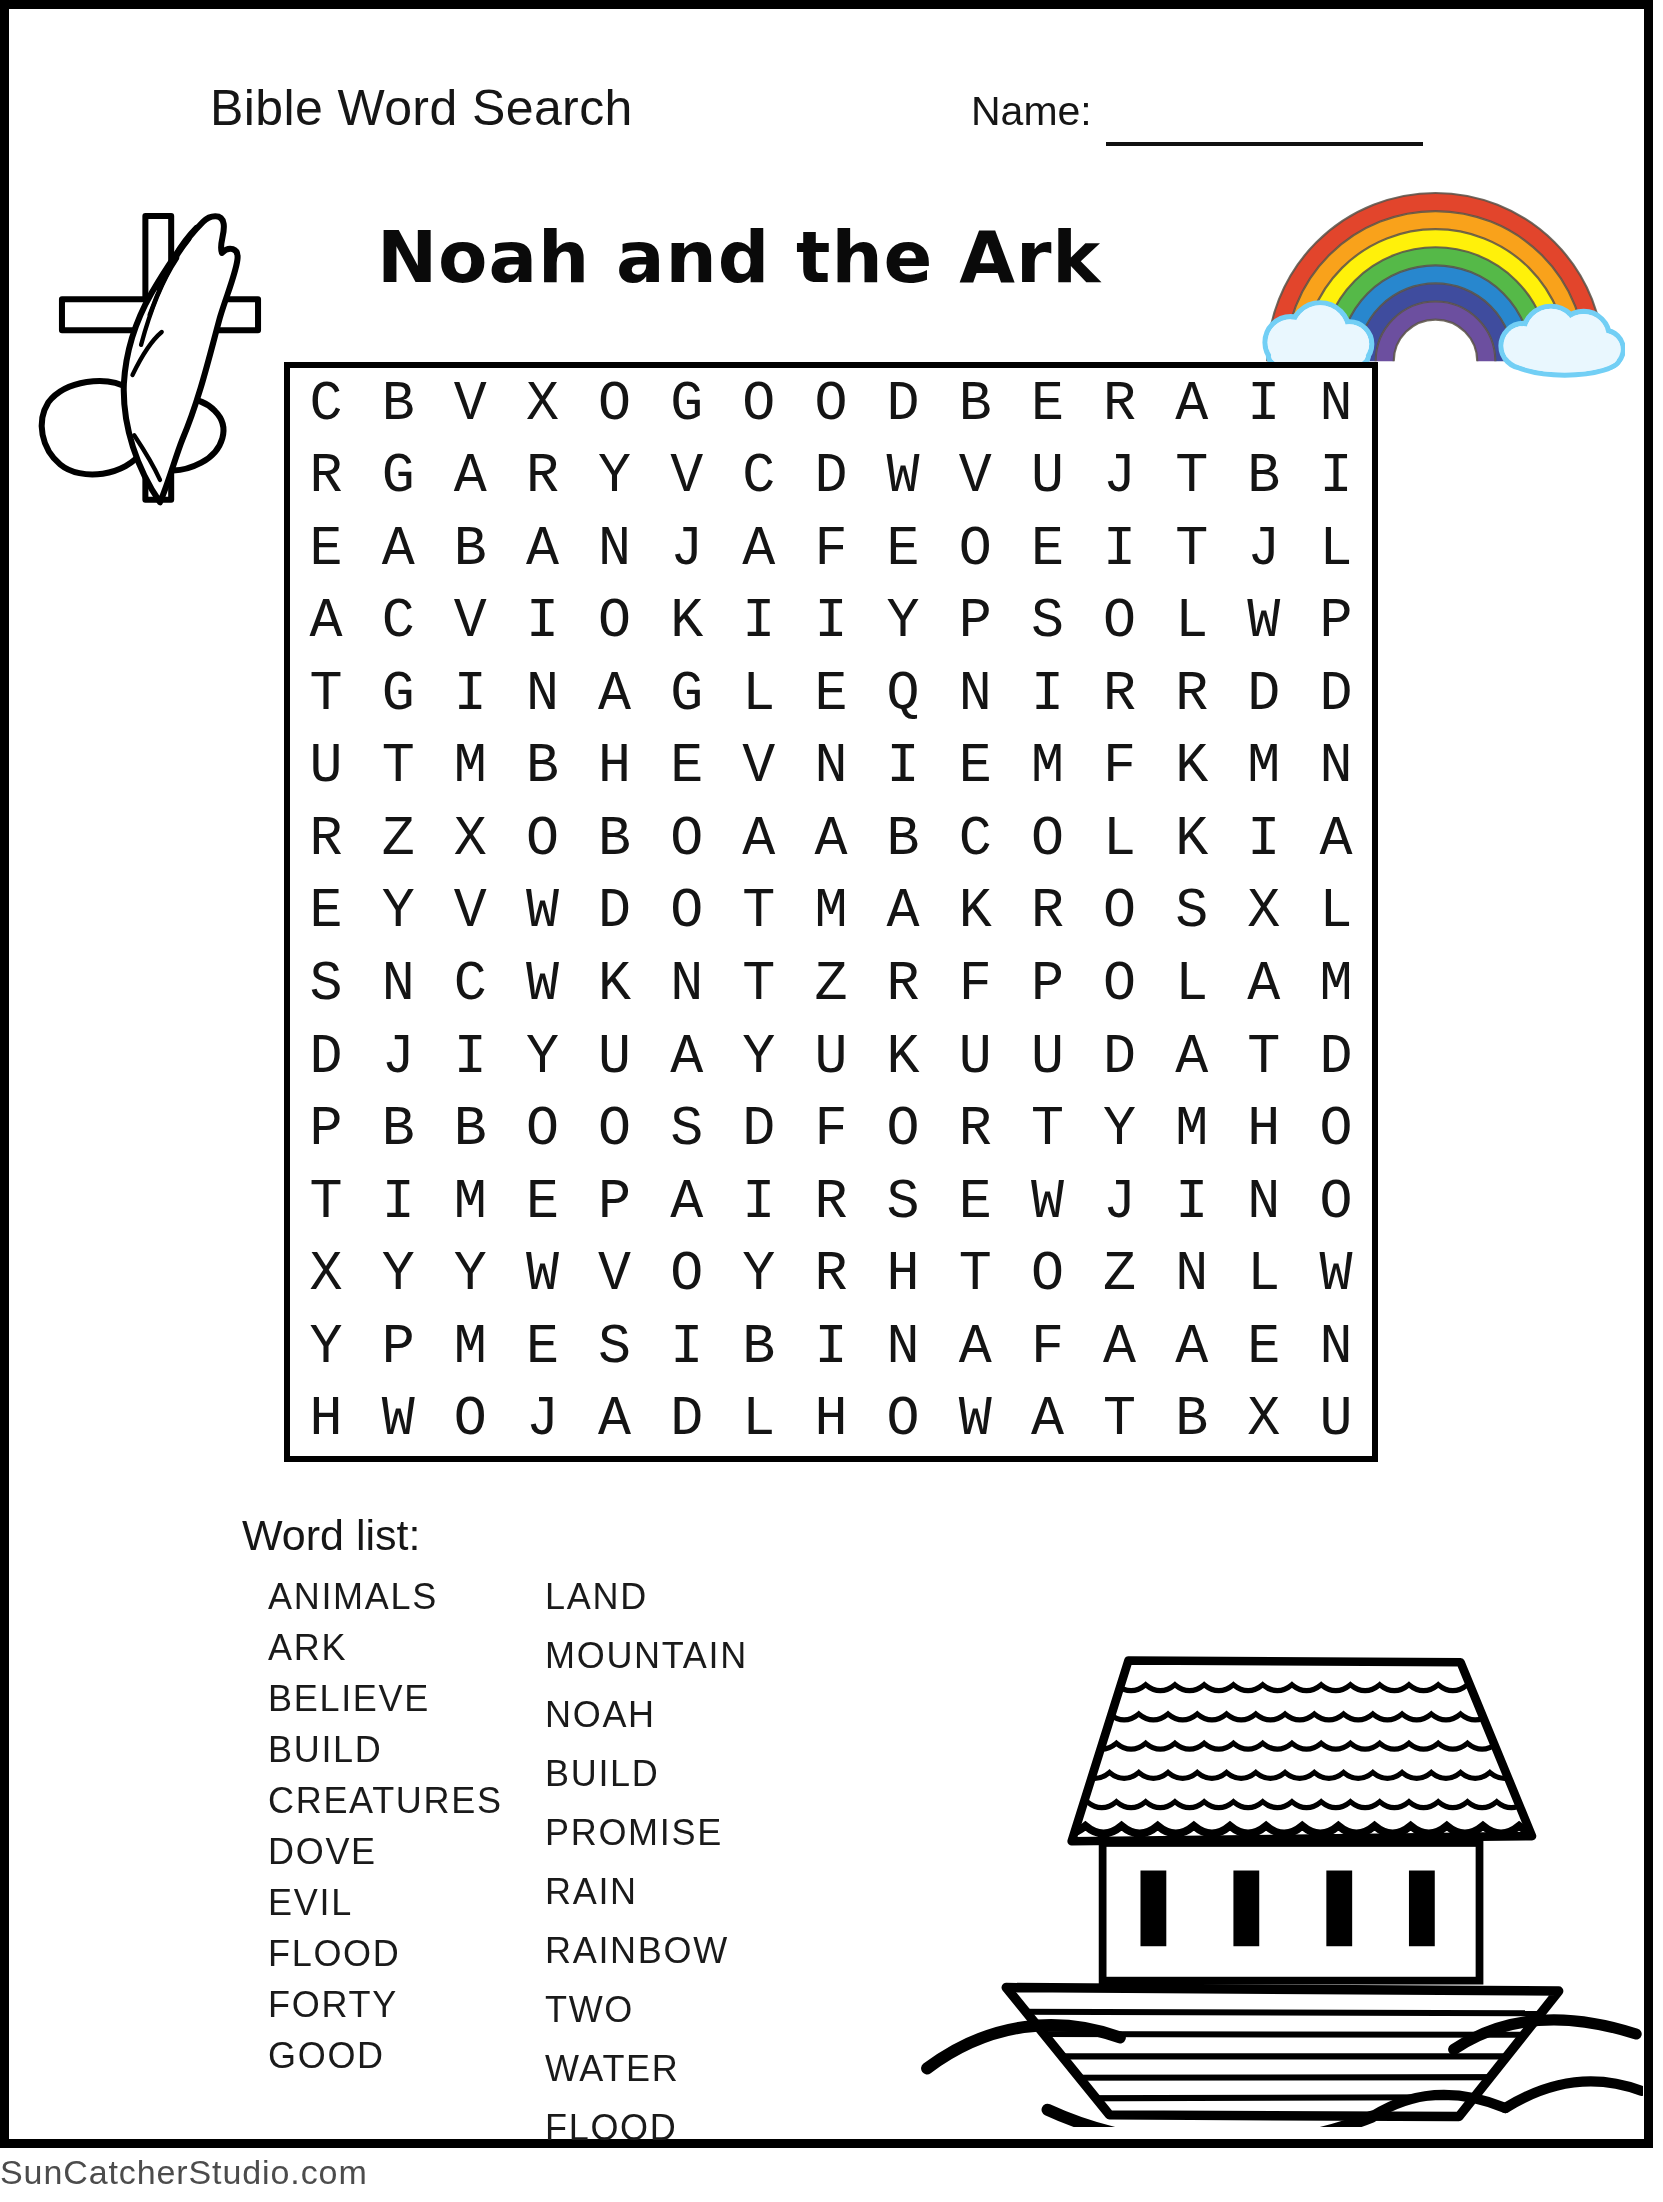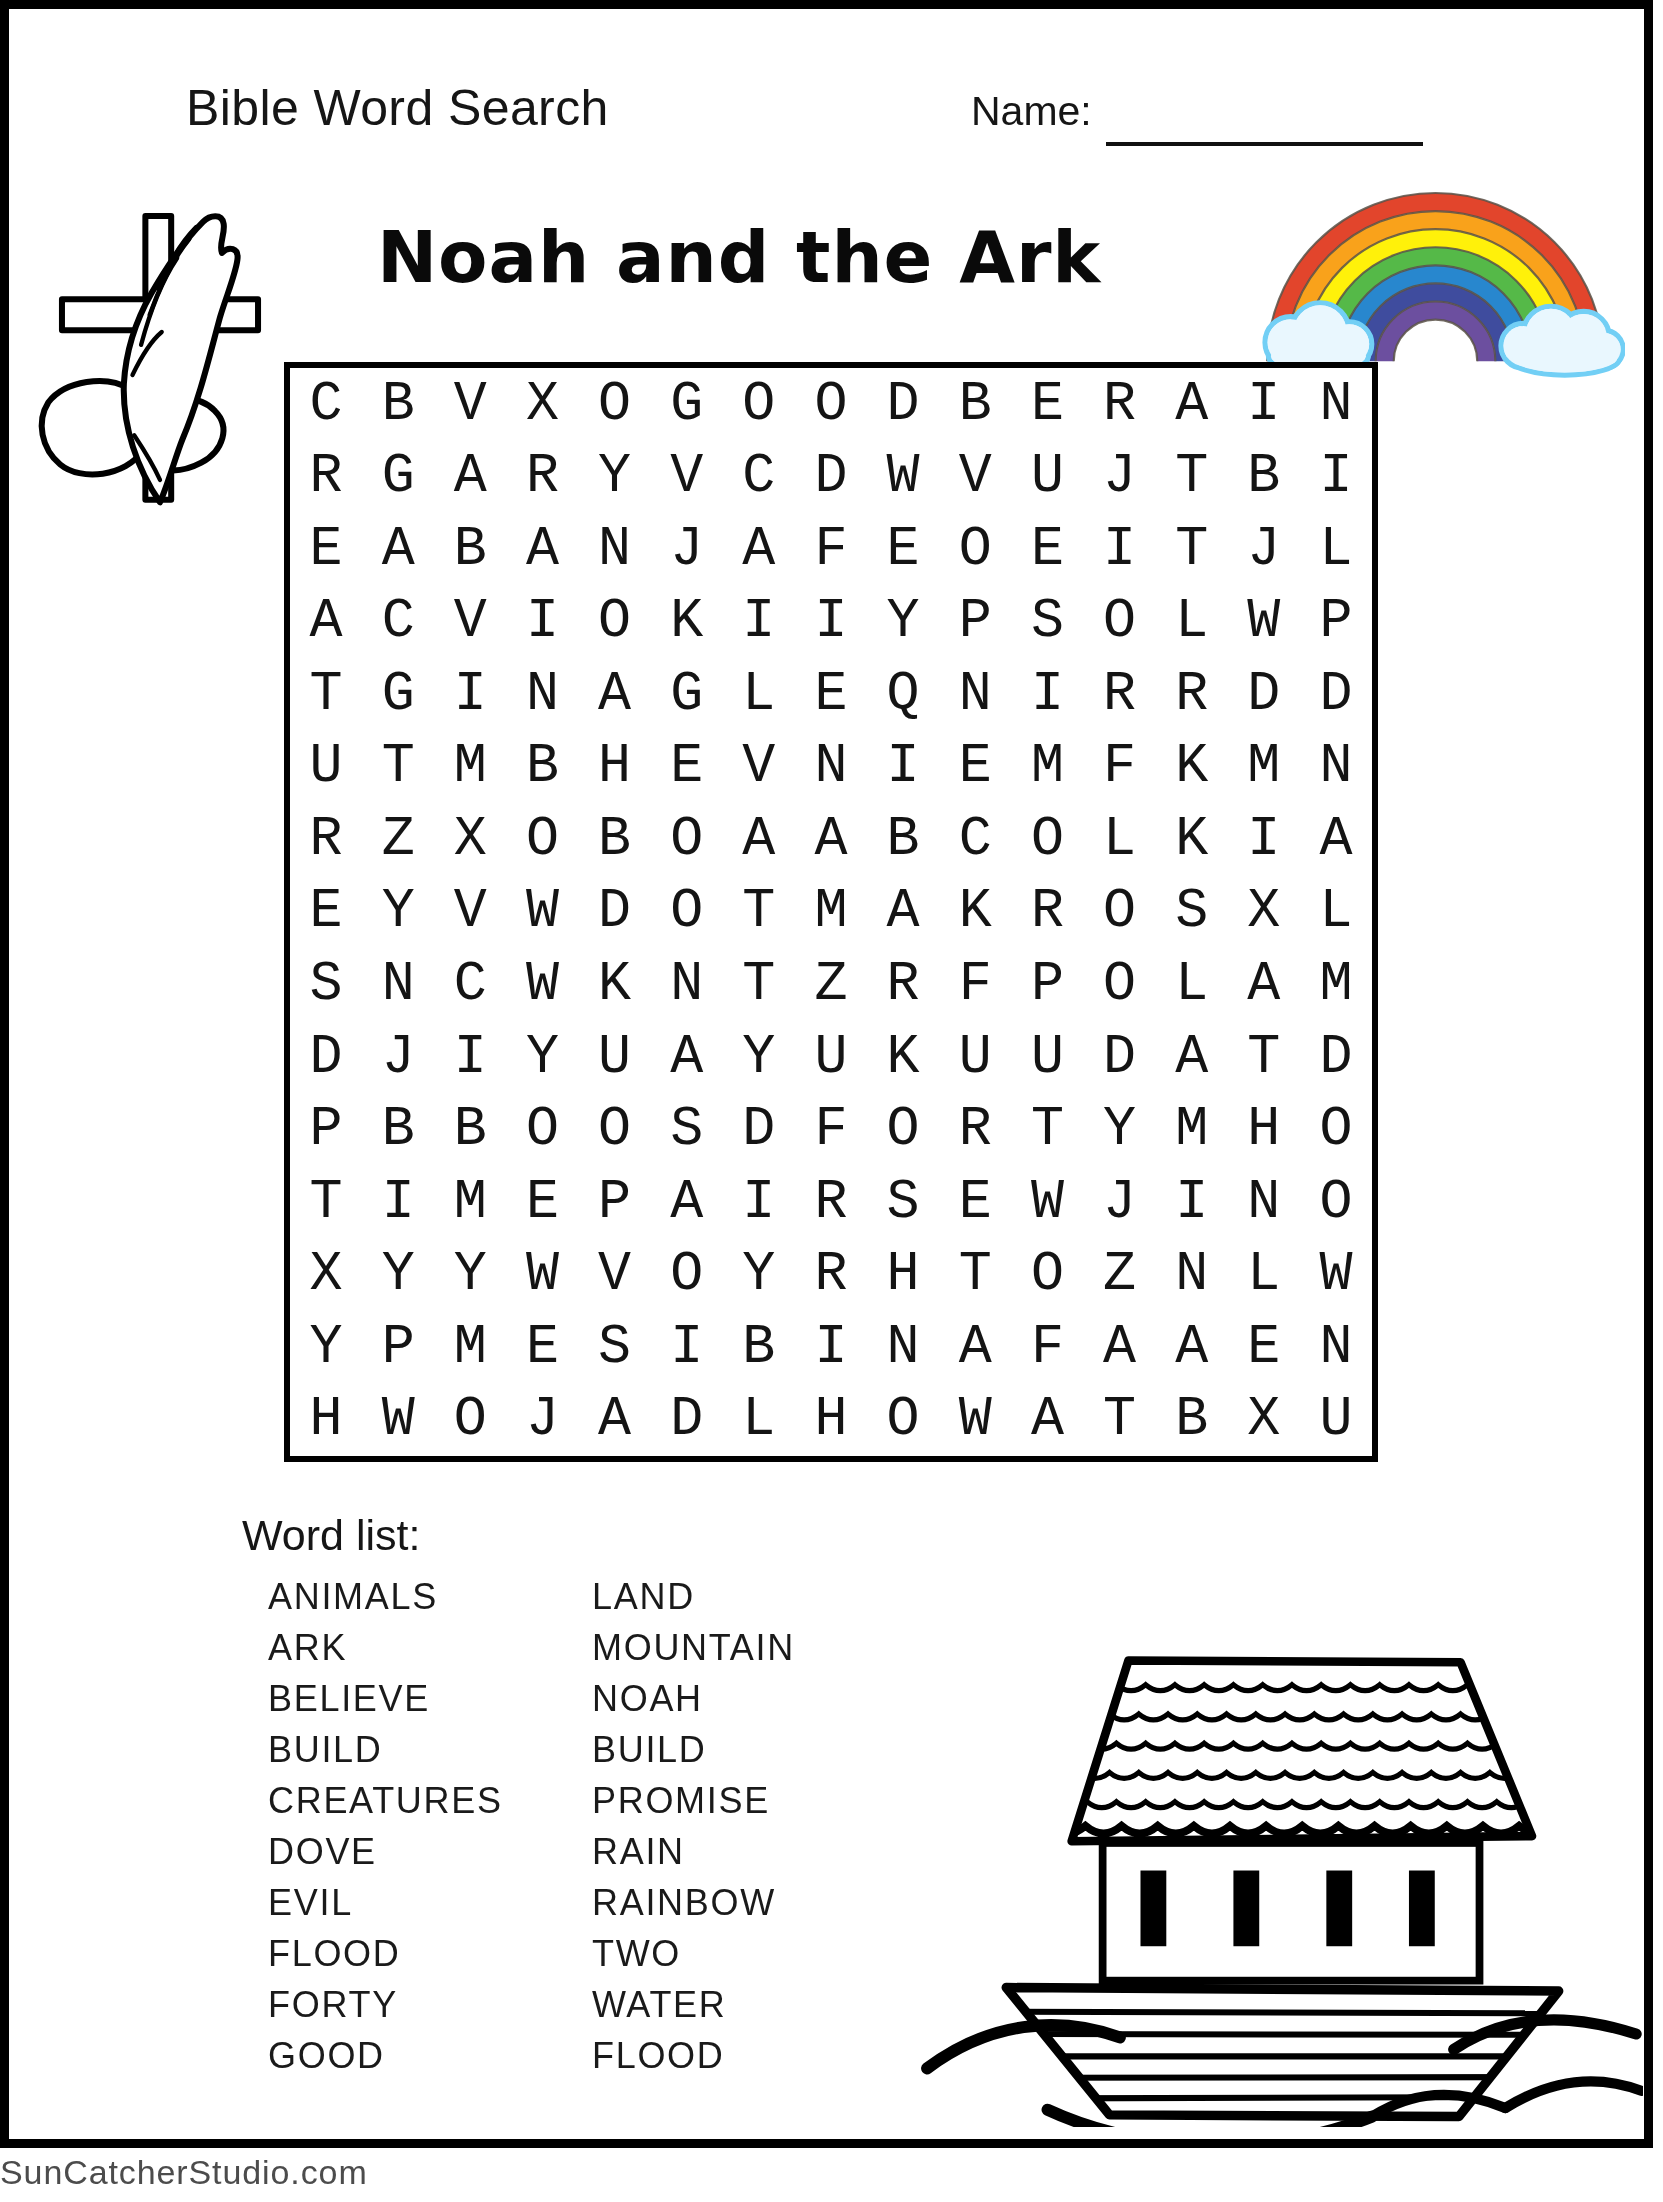--- a/index.html
+++ b/index.html
@@ -1,40 +1,40 @@
 <!DOCTYPE html>
 <html style="font-size:13.8px"><head>
 <meta charset="utf-8">
 <style>
   html,body{margin:0;padding:0;background:#ffffff;}
   body{width:1663px;height:2203px;position:relative;overflow:hidden;
        font-family:"Liberation Sans",sans-serif;color:#1c1c1c;}
   .frame{position:absolute;left:0;top:0;width:1653px;height:2148px;
          border:9.5px solid #000;box-sizing:border-box;background:#fff;}
-  .header-title{position:absolute;left:186px;top:79px;font-size:50px;
+  .header-title{position:absolute;left:210px;top:79px;font-size:50px;
 
          font-weight:400;color:#161616;letter-spacing:0.4px;}
   .name-label{position:absolute;left:971px;top:88px;font-size:41px;color:#161616;}
   .name-line{position:absolute;left:1106px;top:102px;width:317px;height:40px;
          border-bottom:4.3px solid #111;}
   .puzzle-title{position:absolute;left:0;top:215px;width:1478px;text-align:center;
          font-family:"DejaVu Sans",sans-serif;font-weight:bold;font-size:72px;
          color:#0a0a0a;letter-spacing:0.9px;}
   .hands-wrap{position:absolute;left:31px;top:177px;}
   .rainbow-wrap{position:absolute;left:1246px;top:165px;}
   .grid-box{position:absolute;left:284px;top:362px;width:1094px;height:1100px;
          border:6px solid #000;box-sizing:border-box;background:#fff;
          display:grid;grid-template-columns:repeat(15,1fr);grid-template-rows:repeat(15,1fr);}
   .cell{display:flex;align-items:center;justify-content:center;
          font-family:"Liberation Mono","DejaVu Sans Mono",monospace;
          font-size:55px;color:#141414;}
   .wl-label{position:absolute;left:225px;top:1511px;font-size:43px;color:#161616;margin-left:17px;}
   .wl-col{position:absolute;top:1571px;display:flex;flex-direction:column;}
   .wl-col1{left:268px;}
-  .wl-col2{left:592px;}
+  .wl-col2{left:545px;gap:8px;}
   .word{font-size:36px;line-height:51px;letter-spacing:1.7px;color:#1a1a1a;}
   .ark-wrap{position:absolute;left:903px;top:1645px;}
   .footer{position:absolute;left:0;top:2153px;width:1663px;
          font-size:34px;color:#4c4c4c;letter-spacing:0.9px;}
 </style>
 </head>
 <body>
 
 <div class="frame"></div>
 

